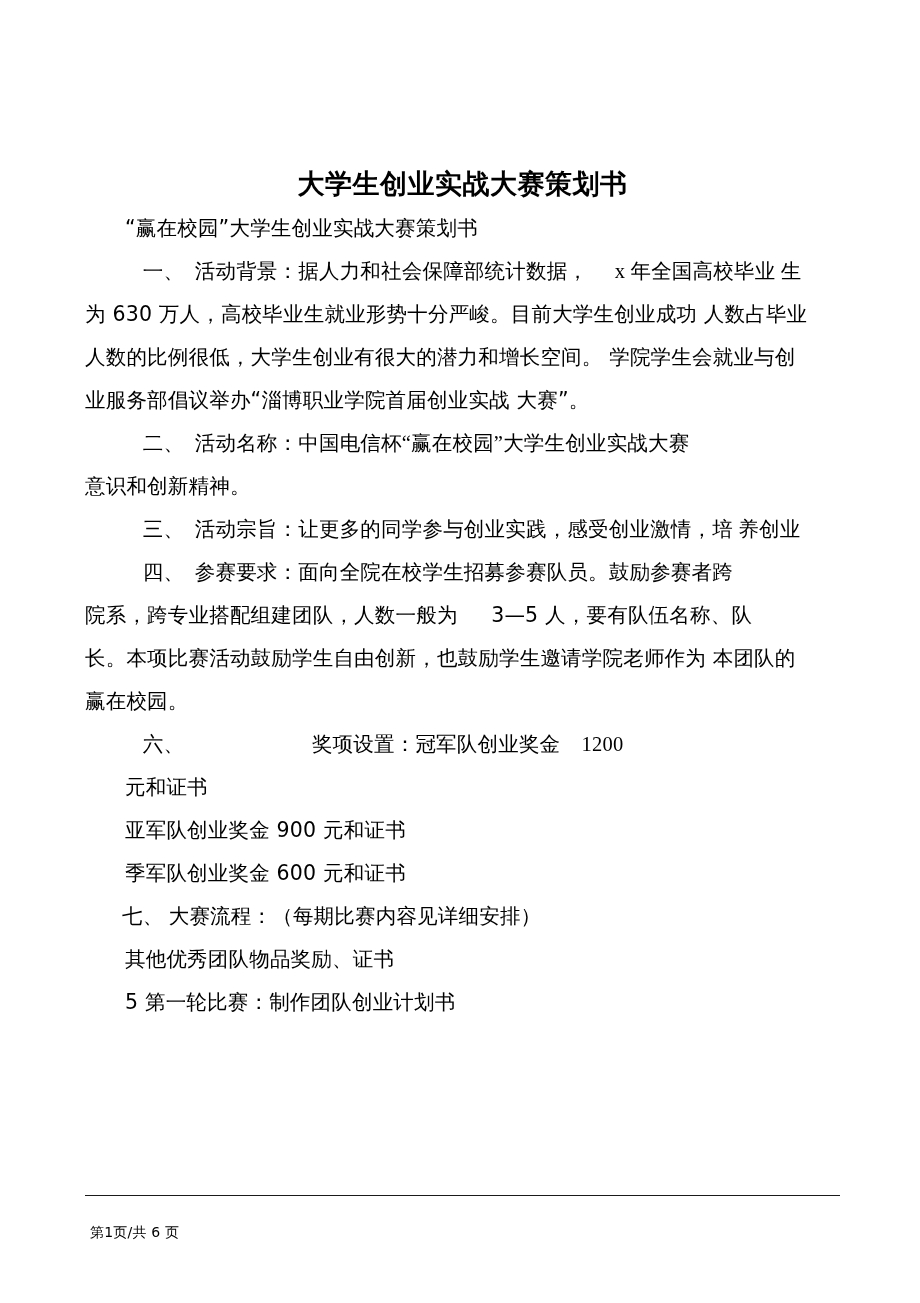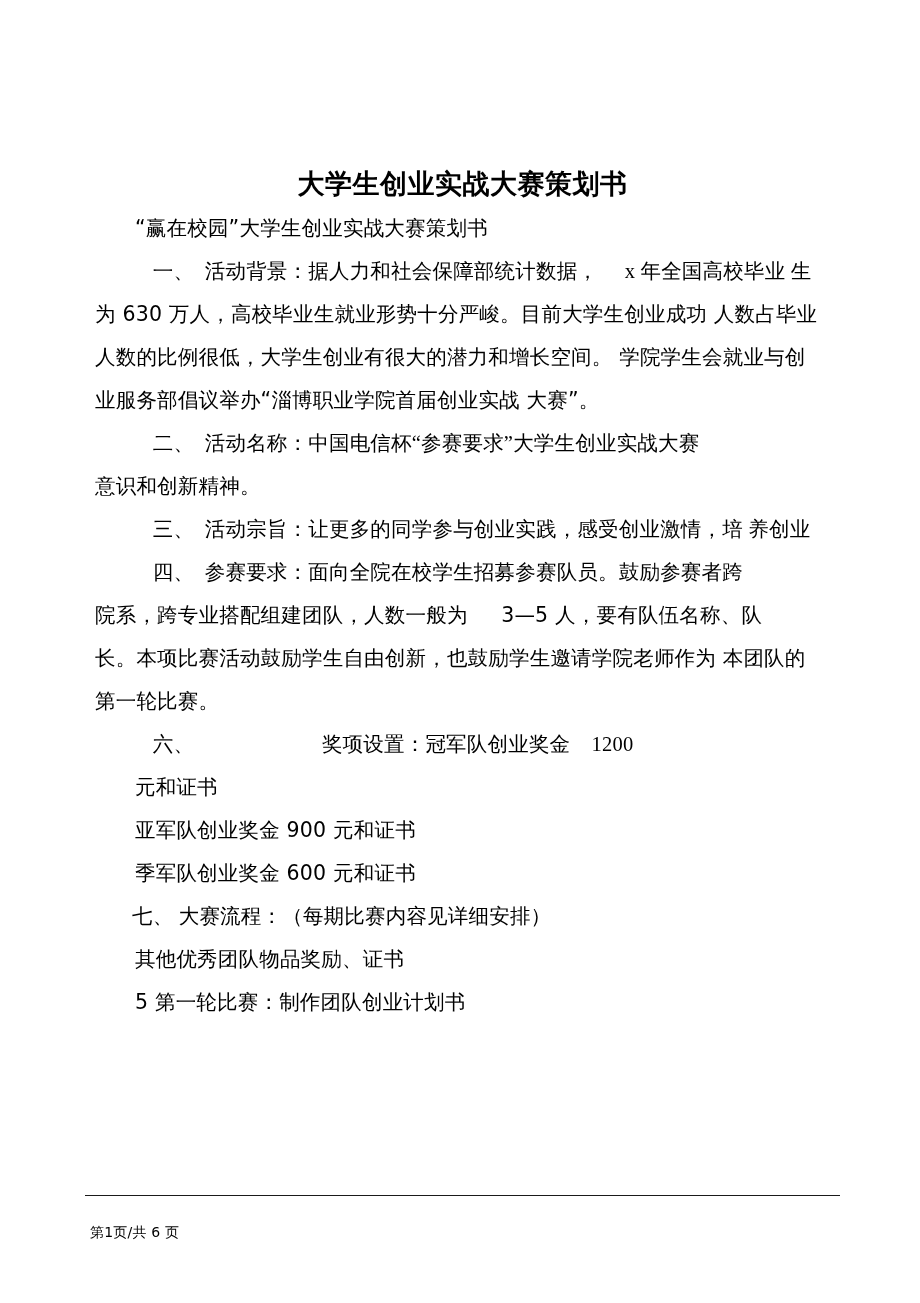--- a/index.html
+++ b/index.html
@@ -34,21 +34,21 @@
     font-size: 27px;
     font-weight: bold;
     line-height: 40px;
     letter-spacing: 0.5px;
     white-space: nowrap;
     margin-top: 32px;
   }
 
   .body-block {
     position: absolute;
-    left: 95px;
+    left: 85px;
     top: 207px;
     width: 755px;
   }
 
   .line {
     font-size: 20.5px;
     line-height: 43px;
     white-space: pre;
     letter-spacing: 0.2px;
   }
@@ -89,27 +89,27 @@
   <h1 class="doc-title">大学生创业实战大赛策划书</h1>
 
   <div class="body-block">
 
     <div class="line indent">“赢在校园”大学生创业实战大赛策划书</div>
 
     <div class="line indent-wide">　一、  活动背景：据人力和社会保障部统计数据，     x 年全国高校毕业 生</div>
     <div class="line">为 630 万人，高校毕业生就业形势十分严峻。目前大学生创业成功 人数占毕业</div>
     <div class="line">人数的比例很低，大学生创业有很大的潜力和增长空间。 学院学生会就业与创</div>
     <div class="line">业服务部倡议举办“淄博职业学院首届创业实战 大赛”。</div>
-    <div class="line indent-wide">　二、  活动名称：中国电信杯“参赛要求”大学生创业实战大赛</div>
+    <div class="line indent-wide">　二、  活动名称：中国电信杯“赢在校园”大学生创业实战大赛</div>
     <div class="line">意识和创新精神。</div>
     <div class="line indent-wide">　三、  活动宗旨：让更多的同学参与创业实践，感受创业激情，培 养创业</div>
     <div class="line indent-wide">　四、  参赛要求：面向全院在校学生招募参赛队员。鼓励参赛者跨</div>
     <div class="line">院系，跨专业搭配组建团队，人数一般为     3—5 人，要有队伍名称、队</div>
     <div class="line">长。本项比赛活动鼓励学生自由创新，也鼓励学生邀请学院老师作为 本团队的</div>
-    <div class="line">第一轮比赛。</div>
+    <div class="line">赢在校园。</div>
     <div class="line indent-wide">　六、                        奖项设置：冠军队创业奖金    1200</div>
     <div class="line indent">元和证书</div>
     <div class="line indent">亚军队创业奖金 900 元和证书</div>
     <div class="line indent">季军队创业奖金 600 元和证书</div>
     <div class="line indent-wide">七、 大赛流程：（每期比赛内容见详细安排）</div>
     <div class="line indent">其他优秀团队物品奖励、证书</div>
     <div class="line indent">5 第一轮比赛：制作团队创业计划书</div>
 
   </div>
 

